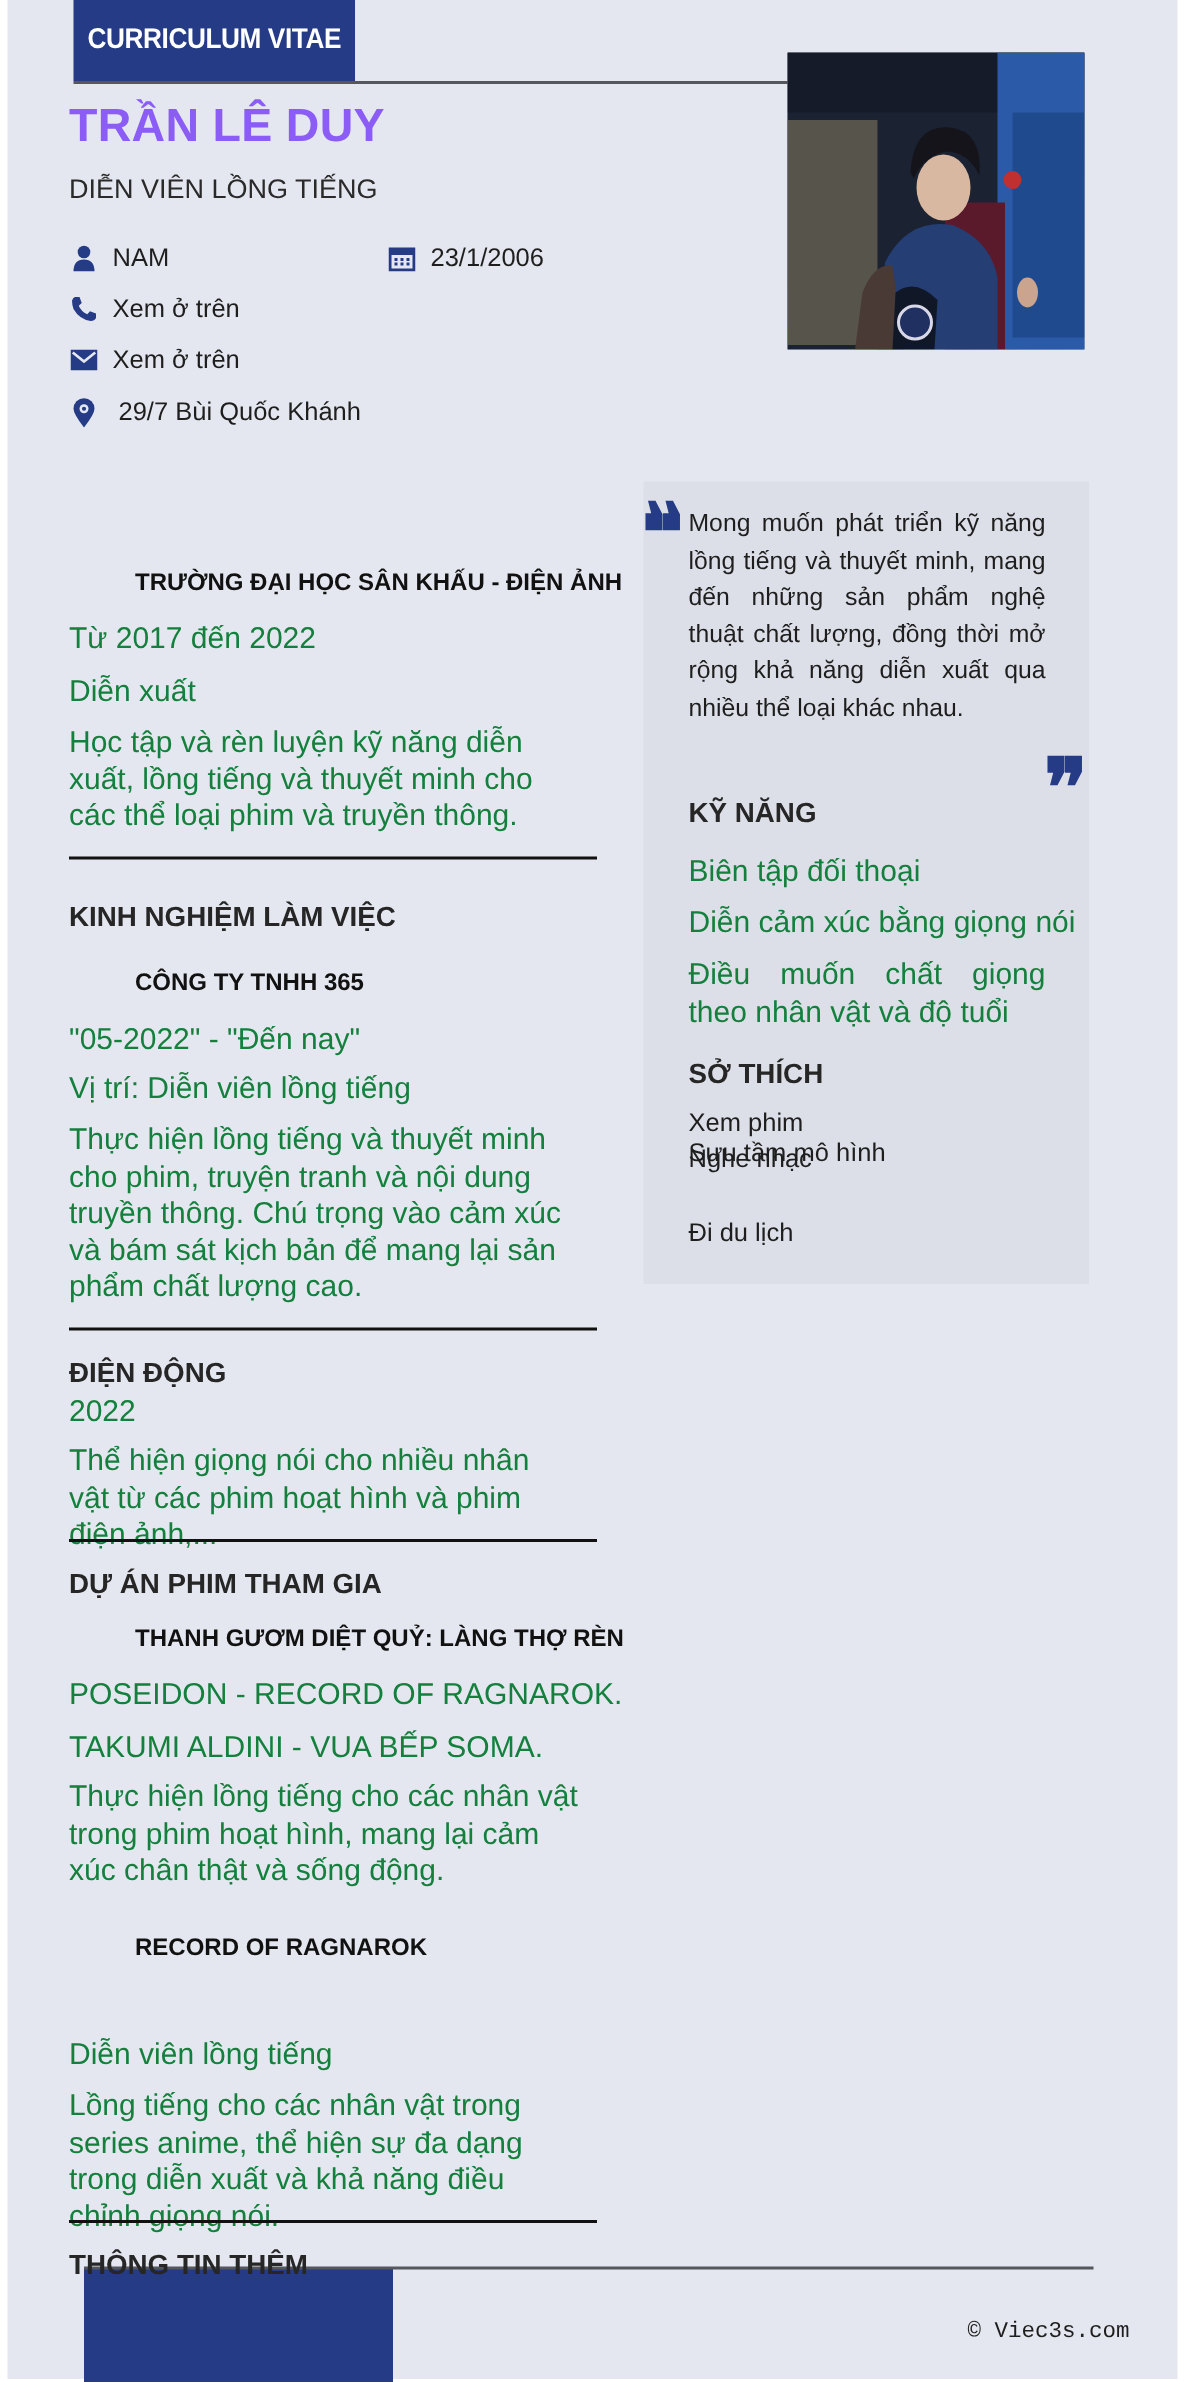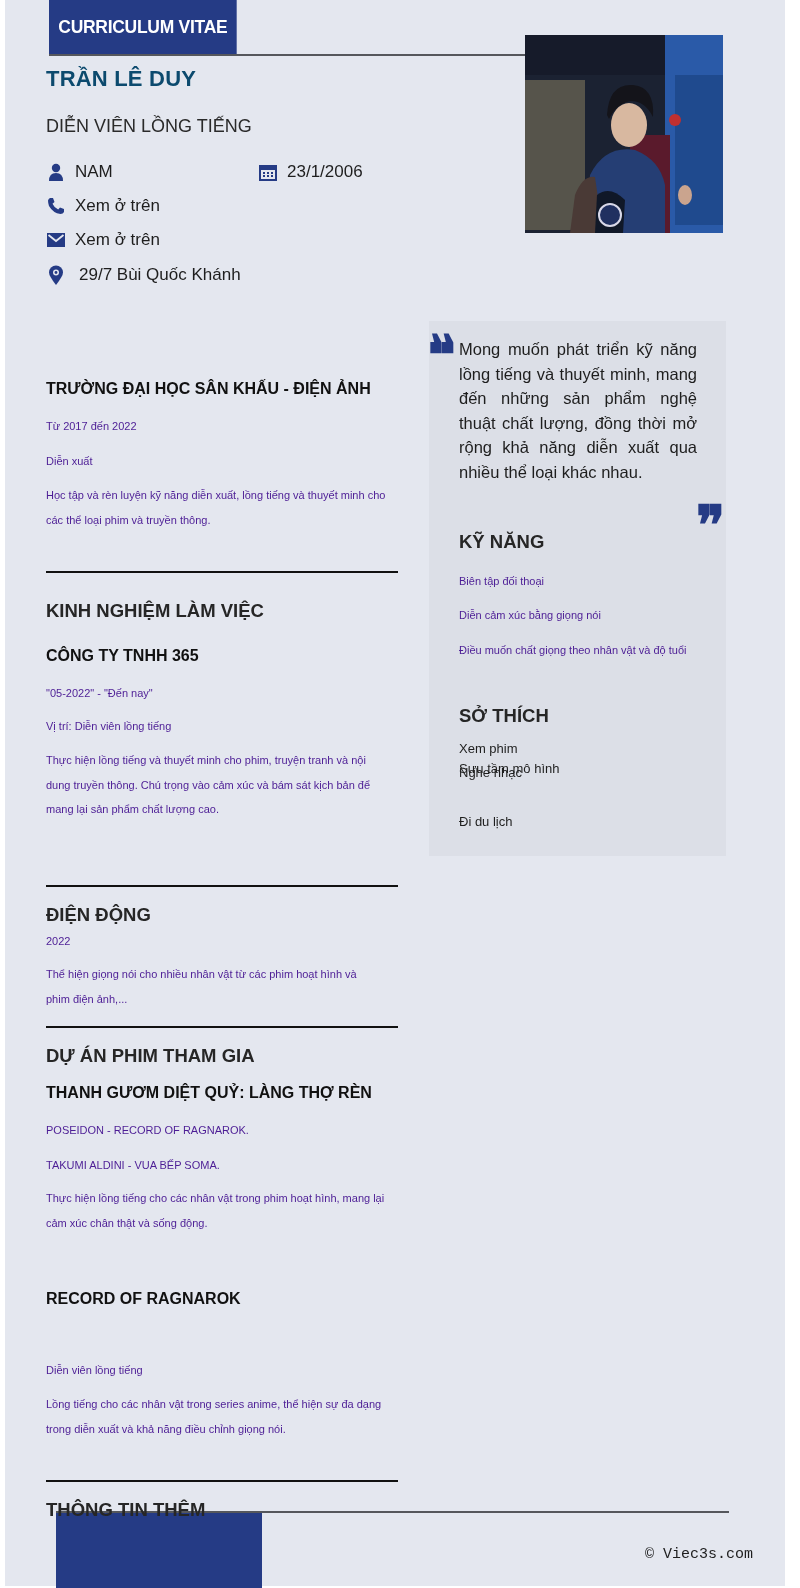--- a/index.html
+++ b/index.html
@@ -4,38 +4,38 @@
 <style>
   html, body { margin: 0; padding: 0; background: #ffffff; }
   body { width: 800px; height: 1588px; position: relative; overflow: hidden;
          font-family: "Liberation Sans", sans-serif; color: #1e1e1e; }
   .page { position: absolute; left: 5px; top: 0; width: 780px; height: 1586px; background: #e4e7ef; }
   .abs { position: absolute; }
   .cv-tag { left: 49px; top: 0; width: 204px; height: 54px; background: #253b85;
             color: #fff; font-size: 19px; font-weight: bold; display: flex; align-items: center;
             justify-content: center; letter-spacing: -0.3px; transform: scaleX(0.92); transform-origin: left center; }
   .hline { background: #55575c; height: 2px; }
-  .name { left: 46px; top: 66px; font-size: 22px; font-weight: bold; color: #0c4a6e; letter-spacing: 0.2px; }
+  .name { left: 46px; top: 66px; font-size: 31px; font-weight: bold; color: #8b5cf6; letter-spacing: 0.2px; }
   .role { left: 46px; top: 116px; font-size: 18px; color: #2a2a2a; }
   .photo { left: 525px; top: 35px; width: 198px; height: 198px; overflow: hidden;
            background: linear-gradient(135deg,#1a2030 0%,#1d2740 40%,#22407a 70%,#2f64b0 100%); }
   .info-row { display: flex; align-items: center; font-size: 17px; color: #1e1e1e; }
   .ico { width: 20px; height: 20px; display: inline-flex; align-items: center; justify-content: center; margin-right: 9px; }
   .ico svg { display: block; }
   .quote-box { left: 429px; top: 321px; width: 297px; height: 535px; background: #dcdfe7; }
   .quote-text { left: 459px; top: 337px; width: 238px; font-size: 16.5px; line-height: 24.5px;
                 text-align: justify; color: #1e1e1e; }
   .qmark { color: #253b85; font-family: "DejaVu Serif", serif; font-weight: bold; font-size: 54px; line-height: 54px; }
   .sec-h { font-size: 18.5px; font-weight: bold; color: #262626; }
-  .sub-h { font-size: 16px; font-weight: bold; color: #111; }
-  .txt { font-size: 11px; color: #4c1d95; line-height: 24.5px; }
+  .sub-h { font-size: 16px; font-weight: bold; color: #111; margin-left: 44px; }
+  .txt { font-size: 20px; color: #15803d; line-height: 24.5px; }
   .divider { left: 46px; width: 352px; height: 1.5px; background: #111; }
   .foot-tag { left: 56px; top: 1512px; width: 206px; height: 76px; background: #253b85; }
   .watermark { right: 47px; top: 1546px; font-family: "Liberation Mono", monospace; font-size: 15px; color: #1e1e1e; }
-  .hobby { font-size: 13px; line-height: 24.5px; text-align: center; }
+  .hobby { font-size: 17px; line-height: 24.5px; text-align: center; }
 </style>
 </head>
 <body>
 
 <div class="page"></div>
 
 <div class="abs cv-tag">CURRICULUM VITAE</div>
 <div class="abs hline" style="left:49px; top:54px; width:476px;"></div>
 
 <div class="abs name">TRẦN LÊ DUY</div>

